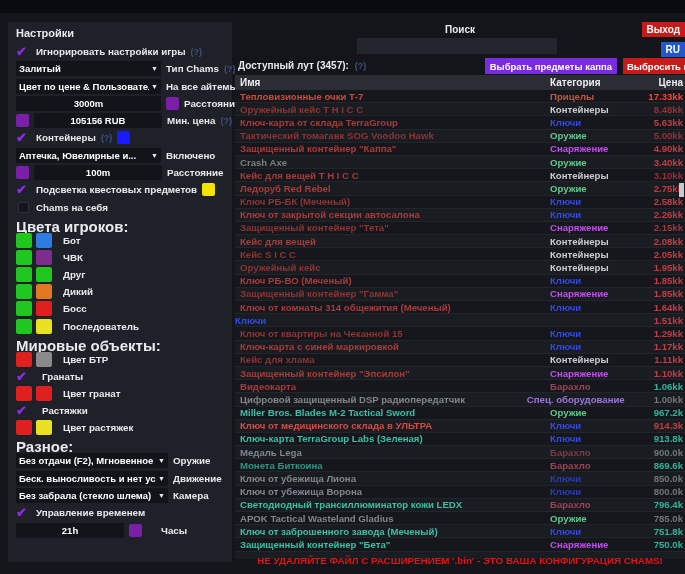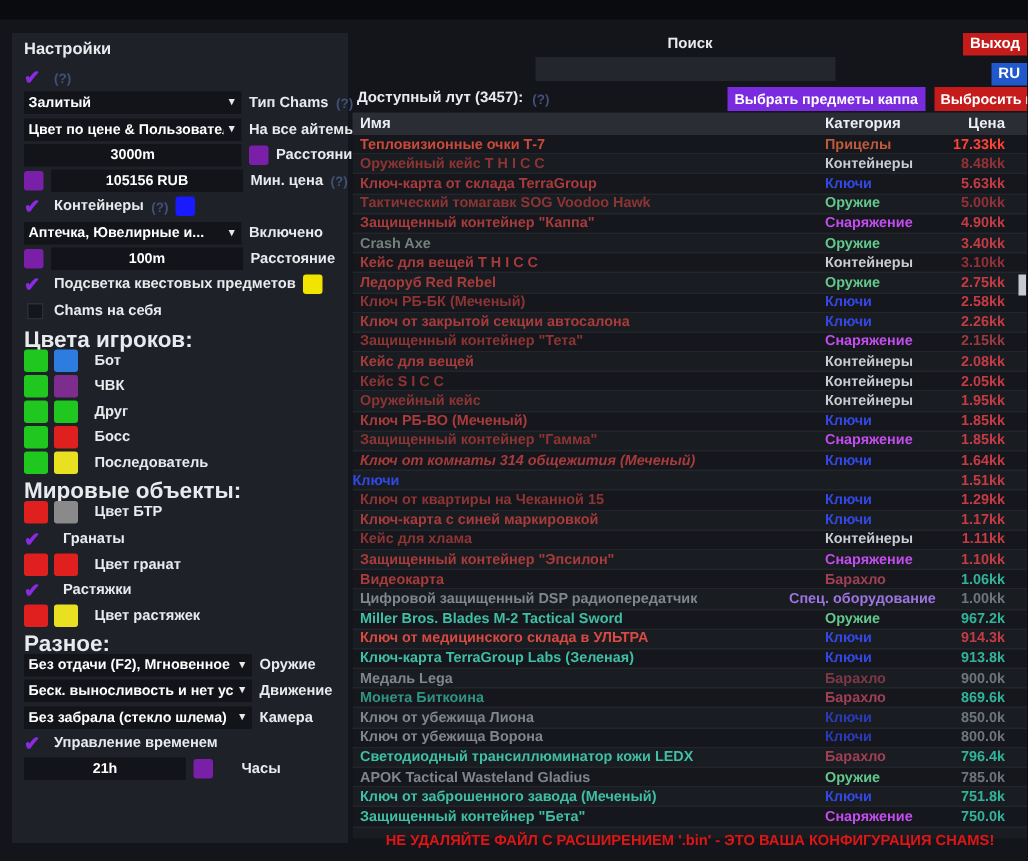--- a/index.html
+++ b/index.html
@@ -40,40 +40,41 @@
   .ru-btn{right:0;top:42px;height:15px;padding:0 5px;background:#2158cc;font-size:10px;}
   .loot-toolbar{position:absolute;left:235px;top:57px;width:450px;height:17px;display:flex;align-items:center;}
   .avail{color:#e9eaee;font-size:10px;font-weight:700;margin-left:3px;}
   .avail-hint{color:#42507a;font-size:9px;font-weight:700;margin-left:6px;}
   .kappa-btn{right:68px;top:58px;height:16px;padding:0 5px;background:#7a2be0;font-size:9.5px;}
   .drop-btn{right:0;top:58px;height:16px;width:62px;padding:0 4px;background:#c51b1b;font-size:9.5px;justify-content:flex-start;}
   .thead{position:absolute;left:235px;top:75px;width:450px;height:15px;background:#2a2d34;
          display:flex;align-items:center;color:#eceef2;font-size:10px;font-weight:700;}
   .c-name{width:315px;box-sizing:border-box;padding-left:5px;white-space:nowrap;overflow:hidden;}
   .c-cat{flex:1;white-space:nowrap;overflow:visible;}
-  .c-price{width:65px;box-sizing:border-box;text-align:right;padding-right:15px;white-space:nowrap;}
+  .c-price{width:65px;box-sizing:border-box;text-align:right;padding-right:2px;white-space:nowrap;}
   .tbody{position:absolute;left:235px;top:90px;width:450px;height:469px;overflow:hidden;background:#15171c;}
   .trow{display:flex;align-items:center;height:13.2px;font-size:9.6px;font-weight:700;
         border-bottom:1px solid #22252b;box-sizing:border-box;}
   .trow.alt{background:#191c21;}
   .scroll-thumb{position:absolute;left:679px;top:183px;width:5px;height:14px;background:#c7cbd1;}
   .warning{position:absolute;left:235px;top:555px;width:450px;text-align:center;
            color:#e01515;font-size:9.8px;font-weight:700;}
 </style>
 </head>
 <body>
 
 <div class="window">
   <div class="topstrip"></div>
 
   <div class="left-panel">
     <div class="panel-title">Настройки</div>
 
     <div class="prow">
       <span class="chk"></span>
+      <span class="lbl">Игнорировать настройки игры</span>
       <span class="hint">(?)</span>
     </div>
 
     <div class="prow">
       <div class="dd">
         <span class="ddtxt">Залитый</span>
         <span class="arrow">▼</span>
       </div>
       <span class="lbl">Тип Chams</span>
       <span class="hint">(?)</span>
@@ -147,20 +148,25 @@
         </div>
         <div class="crow">
           <span class="sw-big" style="background: rgb(31, 199, 31);"></span>
           <span class="sw-big" style="background: rgb(124, 45, 142);"></span>
           <span class="lbl">ЧВК</span>
         </div>
         <div class="crow">
           <span class="sw-big" style="background: rgb(31, 199, 31);"></span>
           <span class="sw-big" style="background: rgb(31, 199, 31);"></span>
           <span class="lbl">Друг</span>
+        </div>
+        <div class="crow">
+          <span class="sw-big" style="background: rgb(31, 199, 31);"></span>
+          <span class="sw-big" style="background: rgb(224, 120, 32);"></span>
+          <span class="lbl">Дикий</span>
         </div>
         <div class="crow">
           <span class="sw-big" style="background: rgb(31, 199, 31);"></span>
           <span class="sw-big" style="background: rgb(224, 31, 31);"></span>
           <span class="lbl">Босс</span>
         </div>
         <div class="crow">
           <span class="sw-big" style="background: rgb(31, 199, 31);"></span>
           <span class="sw-big" style="background: rgb(232, 224, 32);"></span>
           <span class="lbl">Последователь</span>
@@ -325,21 +331,21 @@
         <span class="c-name" style="color: rgb(168, 59, 59);">Ключ РБ-ВО (Меченый)</span>
         <span class="c-cat" style="color: rgb(51, 72, 230);">Ключи</span>
         <span class="c-price" style="color: rgb(196, 59, 68);">1.85kk</span>
       </div>
       <div class="trow alt">
         <span class="c-name" style="color: rgb(141, 52, 52);">Защищенный контейнер "Гамма"</span>
         <span class="c-cat" style="color: rgb(196, 77, 240);">Снаряжение</span>
         <span class="c-price" style="color: rgb(196, 59, 68);">1.85kk</span>
       </div>
       <div class="trow">
-        <span class="c-name" style="color: rgb(168, 59, 59); font-style: italic;">Ключ от комнаты 314 общежития (Меченый)</span>
+        <span class="c-name" style="color: rgb(168, 59, 59);">Ключ от комнаты 314 общежития (Меченый)</span>
         <span class="c-cat" style="color: rgb(51, 72, 230);">Ключи</span>
         <span class="c-price" style="color: rgb(196, 59, 68);">1.64kk</span>
       </div>
       <div class="trow alt">
         <span class="c-cat" style="color: rgb(51, 72, 230);">Ключи</span>
         <span class="c-price" style="color: rgb(196, 59, 68);">1.51kk</span>
       </div>
       <div class="trow">
         <span class="c-name" style="color: rgb(141, 52, 52);">Ключ от квартиры на Чеканной 15</span>
         <span class="c-cat" style="color: rgb(51, 72, 230);">Ключи</span>

